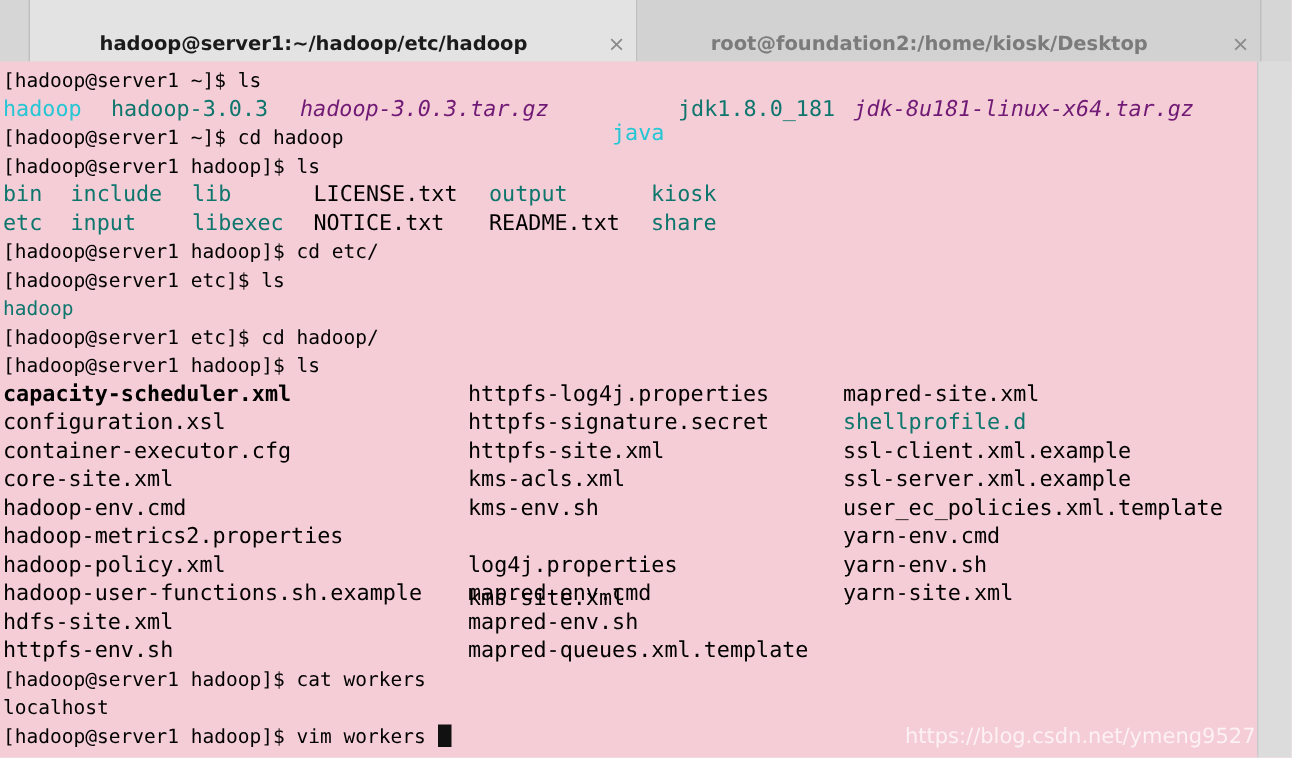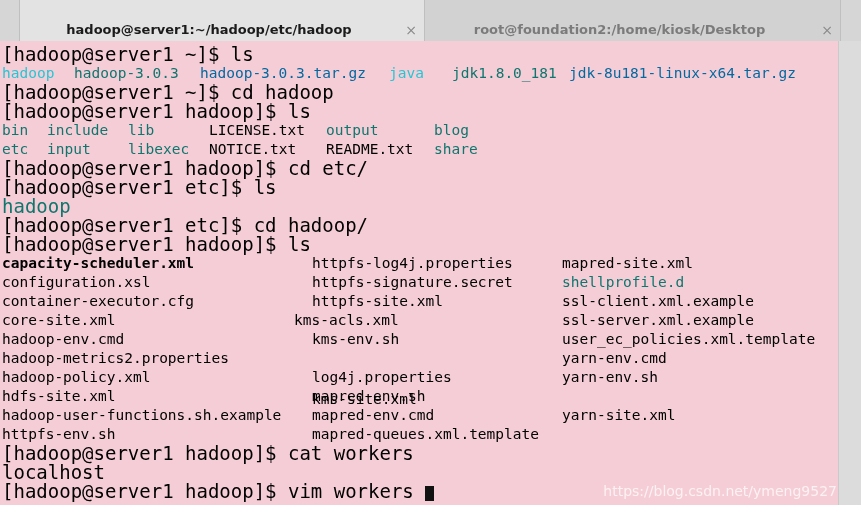--- a/index.html
+++ b/index.html
@@ -128,31 +128,31 @@
     width: 17px;
     height: 0px;
     background: #c0c0c0;
     border-radius: 2px;
   }
 
   .line {
     position: relative;
     height: 19px;
     line-height: 19px;
-    font-size: 19px;
+    font-size: 13px;
     white-space: pre;
     color: #000000;
     letter-spacing: 0px;
   }
   .line span { white-space: pre; }
 
   
   .c-dir  { color: #0f766e; }     
   .c-link { color: #26c6d4; }     
-  .c-arch { color: #0369a1; }
+  .c-arch { color: #701a75; font-style: italic; }
 
   
   .cols {
     position: relative;
     height: 19px;
     line-height: 19px;
     font-size: 14.5px;
     white-space: pre;
     color: #000000;
   }
@@ -207,36 +207,36 @@
   <div class="term-wrap">
 
     <div class="term">
 
       <div class="line"><span>[hadoop@server1 ~]$ </span><span>ls</span></div>
 
       <div class="cols">
         <span class="col c-link" style="left:0px;">hadoop</span>
         <span class="col c-dir" style="left:72px;">hadoop-3.0.3</span>
         <span class="col c-arch" style="left:198px;">hadoop-3.0.3.tar.gz</span>
-        <span class="col c-link" style="left:387px;">java</span>
+        <span class="col c-link" style="left:406px;margin-top:16px;">java</span>
         <span class="col c-dir" style="left:450px;">jdk1.8.0_181</span>
         <span class="col c-arch" style="left:567px;">jdk-8u181-linux-x64.tar.gz</span>
       </div>
 
       <div class="line"><span>[hadoop@server1 ~]$ </span><span>cd hadoop</span></div>
 
       <div class="line"><span>[hadoop@server1 hadoop]$ </span><span>ls</span></div>
 
       <div class="cols">
         <span class="col c-dir" style="left:0px;">bin</span>
         <span class="col c-dir" style="left:45px;">include</span>
         <span class="col c-dir" style="left:126px;">lib</span>
         <span class="col" style="left:207px;">LICENSE.txt</span>
         <span class="col c-dir" style="left:324px;">output</span>
-        <span class="col c-dir" style="left:432px;">blog</span>
+        <span class="col c-dir" style="left:432px;">kiosk</span>
       </div>
 
       <div class="cols">
         <span class="col c-dir" style="left:0px;">etc</span>
         <span class="col c-dir" style="left:45px;">input</span>
         <span class="col c-dir" style="left:126px;">libexec</span>
         <span class="col" style="left:207px;">NOTICE.txt</span>
         <span class="col" style="left:324px;">README.txt</span>
         <span class="col c-dir" style="left:432px;">share</span>
       </div>
@@ -261,46 +261,46 @@
         <span class="col" style="left:310px;">httpfs-signature.secret</span>
         <span class="col c-dir" style="left:560px;">shellprofile.d</span>
       </div>
       <div class="cols">
         <span class="col" style="left:0px;">container-executor.cfg</span>
         <span class="col" style="left:310px;">httpfs-site.xml</span>
         <span class="col" style="left:560px;">ssl-client.xml.example</span>
       </div>
       <div class="cols">
         <span class="col" style="left:0px;">core-site.xml</span>
-        <span class="col" style="left:292px;">kms-acls.xml</span>
+        <span class="col" style="left:310px;">kms-acls.xml</span>
         <span class="col" style="left:560px;">ssl-server.xml.example</span>
       </div>
       <div class="cols">
         <span class="col" style="left:0px;">hadoop-env.cmd</span>
         <span class="col" style="left:310px;">kms-env.sh</span>
         <span class="col" style="left:560px;">user_ec_policies.xml.template</span>
       </div>
       <div class="cols">
         <span class="col" style="left:0px;">hadoop-metrics2.properties</span>
         <span class="col" style="left:310px;margin-top:41px;">kms-site.xml</span>
         <span class="col" style="left:560px;">yarn-env.cmd</span>
       </div>
       <div class="cols">
         <span class="col" style="left:0px;">hadoop-policy.xml</span>
         <span class="col" style="left:310px;">log4j.properties</span>
         <span class="col" style="left:560px;">yarn-env.sh</span>
       </div>
       <div class="cols">
-        <span class="col" style="left:0px;">hdfs-site.xml</span>
-        <span class="col" style="left:310px;">mapred-env.sh</span>
-      </div>
-      <div class="cols">
         <span class="col" style="left:0px;">hadoop-user-functions.sh.example</span>
         <span class="col" style="left:310px;">mapred-env.cmd</span>
         <span class="col" style="left:560px;">yarn-site.xml</span>
+      </div>
+      <div class="cols">
+        <span class="col" style="left:0px;">hdfs-site.xml</span>
+        <span class="col" style="left:310px;">mapred-env.sh</span>
       </div>
       <div class="cols">
         <span class="col" style="left:0px;">httpfs-env.sh</span>
         <span class="col" style="left:310px;">mapred-queues.xml.template</span>
       </div>
 
       <div class="line"><span>[hadoop@server1 hadoop]$ </span><span>cat workers</span></div>
 
       <div class="line">localhost</div>
 

